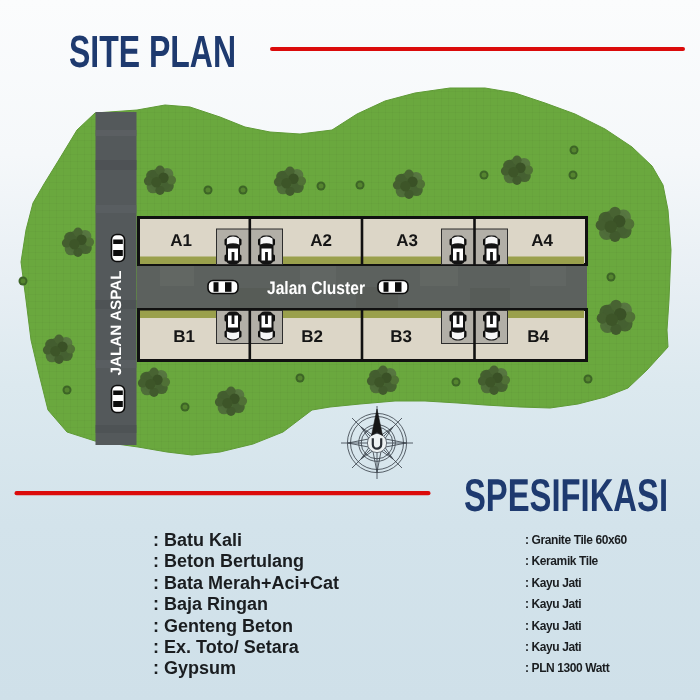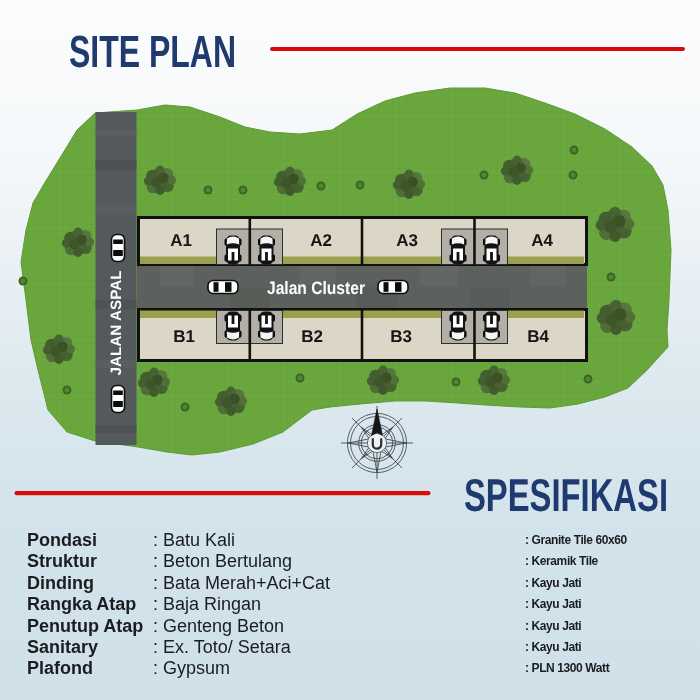--- a/index.html
+++ b/index.html
@@ -247,29 +247,22 @@
 
 <path d="M 377 409 L 382.5 435.5 L 377 432.5 L 371.5 435.5 Z" fill="#161616" stroke="#161616" stroke-width="0.6"></path>
 
 <path d="M 372.8 438.2 L 372.8 444.4 A 4.2 4.2 0 0 0 381.2 444.4 L 381.2 438.2" fill="none" stroke="#2a3036" stroke-width="2.2"></path>
 
 <rect x="14.5" y="491" width="416" height="4.3" rx="2.1" fill="#db0b0b"></rect>
 
 <text x="464" y="511" font-family="Liberation Sans, sans-serif" font-size="46" font-weight="bold" fill="#1e3a6f" textLength="204" lengthAdjust="spacingAndGlyphs">SPESIFIKASI</text>
 </svg>
 
-<div style="position:absolute;left:27px;top:530px;font-size:18px;font-weight:bold;color:#1a1d20;line-height:21.4px;white-space:pre;">Pondasi
-Struktur
-Dinding
-Rangka Atap
-Penutup Atap
-Sanitary
-Plafond</div>
-
-<div style="position:absolute;left:153px;top:530px;font-size:18px;font-weight:normal;color:#1a1d20;line-height:21.4px;white-space:pre;">: Batu Kali
+
+<div style="position:absolute;left:153px;top:530px;font-size:18px;font-weight:bold;color:#1a1d20;line-height:21.4px;white-space:pre;">: Batu Kali
 : Beton Bertulang
 : Bata Merah+Aci+Cat
 : Baja Ringan
 : Genteng Beton
 : Ex. Toto/ Setara
 : Gypsum</div>
 
 
 <div style="position:absolute;left:525px;top:530px;font-size:12px;font-weight:bold;color:#1a1d20;line-height:21.4px;white-space:pre;letter-spacing:-0.4px;">: Granite Tile 60x60
 : Keramik Tile

